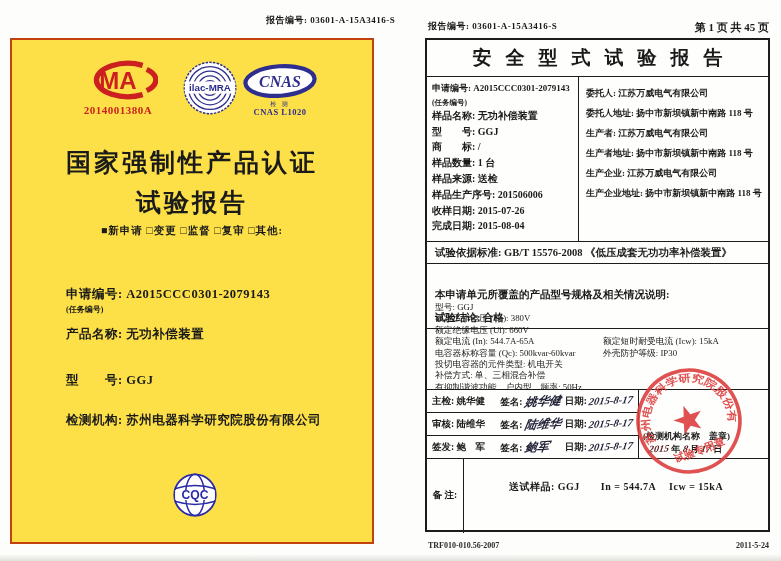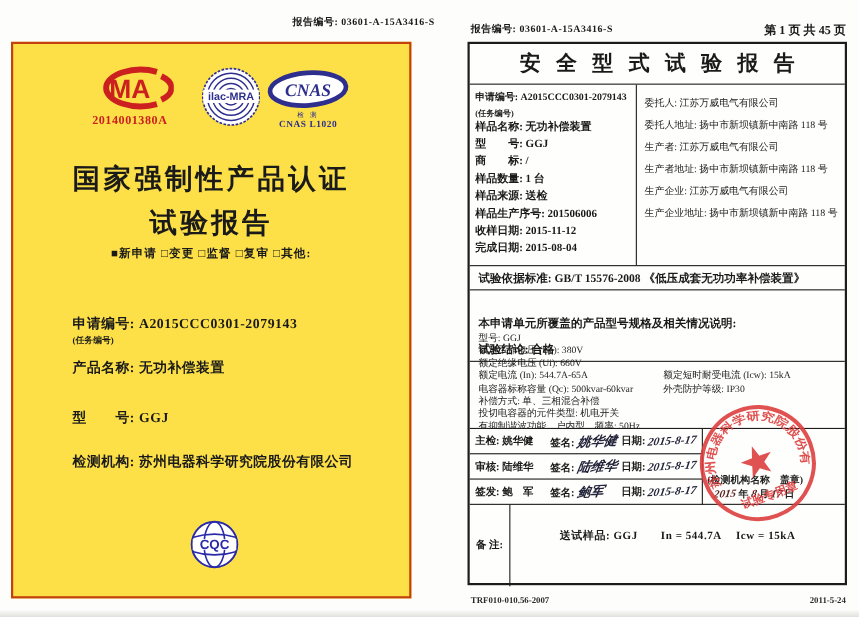--- a/index.html
+++ b/index.html
@@ -30,21 +30,21 @@
   .rtable { left:425px; top:38px; width:345px; height:494px; border:2px solid #1c1c1c; background:#fefefc; }
   .row { position:absolute; left:0; right:0; border-bottom:1.5px solid #1c1c1c; }
   .r-title { top:0; height:37px; display:flex; align-items:center; justify-content:center;
              font-size:19px; font-weight:700; letter-spacing:14px; padding-left:14px; white-space:nowrap; }
   .r-info { top:37px; height:165px; }
   .cell-l { position:absolute; left:0; top:0; bottom:0; width:152px; border-right:1.5px solid #1c1c1c;
             padding:4px 3px 0 5px; font-size:10px; font-weight:700; line-height:15.8px; overflow:hidden; }
   .cell-l .tight { font-size:9px; white-space:nowrap; letter-spacing:0; }
   .cell-l .small { font-size:7.5px; line-height:11px; }
   .cell-r { position:absolute; left:152px; right:0; top:0; bottom:0; padding:6px 4px 0 7px;
-            font-size:9px; font-weight:400; line-height:20px; overflow:hidden; }
+            font-size:9px; font-weight:700; line-height:20px; overflow:hidden; }
   .r-standard { top:202px; height:22px; display:flex; align-items:center; padding-left:8px;
                 font-size:10.5px; font-weight:700; }
   .r-conclusion { top:224px; height:21px; display:flex; align-items:center; padding-left:8px;
                   font-size:10.5px; font-weight:700;margin-top:44px; }
   .r-coverage { top:245px; height:105px; padding:3px 8px 0 8px; overflow:hidden; }
   .cov-title { font-size:10.5px; font-weight:700; line-height:14px; }
   .cov-line { position:relative; font-size:8.8px; font-weight:400; line-height:11.4px; white-space:nowrap; }
   .cov-right { position:absolute; left:168px; top:0; }
   .sig-row { position:absolute; left:0; width:212px; height:23px; border-right:1.5px solid #1c1c1c;
              border-bottom:1.5px solid #1c1c1c; display:flex; align-items:center; padding:0 5px;
@@ -139,21 +139,21 @@
   <div class="row r-info">
     <div class="cell-l">
       <div class="tight">申请编号: A2015CCC0301-2079143</div>
       <div class="small">(任务编号)</div>
       <div>样品名称: 无功补偿装置</div>
       <div>型　　号: GGJ</div>
       <div>商　　标: /</div>
       <div>样品数量: 1 台</div>
       <div>样品来源: 送检</div>
       <div>样品生产序号: 201506006</div>
-      <div>收样日期: 2015-11-12</div>
+      <div>收样日期: 2015-07-26</div>
       <div>完成日期: 2015-08-04</div>
     </div>
     <div class="cell-r">
       <div>委托人: 江苏万威电气有限公司</div>
       <div>委托人地址: 扬中市新坝镇新中南路 118 号</div>
       <div>生产者: 江苏万威电气有限公司</div>
       <div>生产者地址: 扬中市新坝镇新中南路 118 号</div>
       <div>生产企业: 江苏万威电气有限公司</div>
       <div>生产企业地址: 扬中市新坝镇新中南路 118 号</div>
     </div>
@@ -168,22 +168,22 @@
     <div class="cov-line">额定工作电压 (Ue): 380V</div>
     <div class="cov-line">额定绝缘电压 (Ui): 660V</div>
     <div class="cov-line">
       <span>额定电流 (In): 544.7A-65A</span>
       <span class="cov-right">额定短时耐受电流 (Icw): 15kA</span>
     </div>
     <div class="cov-line">
       <span>电容器标称容量 (Qc): 500kvar-60kvar</span>
       <span class="cov-right">外壳防护等级: IP30</span>
     </div>
+    <div class="cov-line">投切电容器的元件类型: 机电开关</div>
     <div class="cov-line">补偿方式: 单、三相混合补偿</div>
-    <div class="cov-line">投切电容器的元件类型: 机电开关</div>
     <div class="cov-line">有抑制谐波功能　户内型　频率: 50Hz</div>
   </div>
 
   <div class="sig-row" style="top:350px;">
     <span class="sig-role">主检: 姚华健</span>
     <span class="sig-mid">
       <span>签名:</span>
       <span class="hand hand-name">姚华健</span>
     </span>
     <span class="sig-end">

